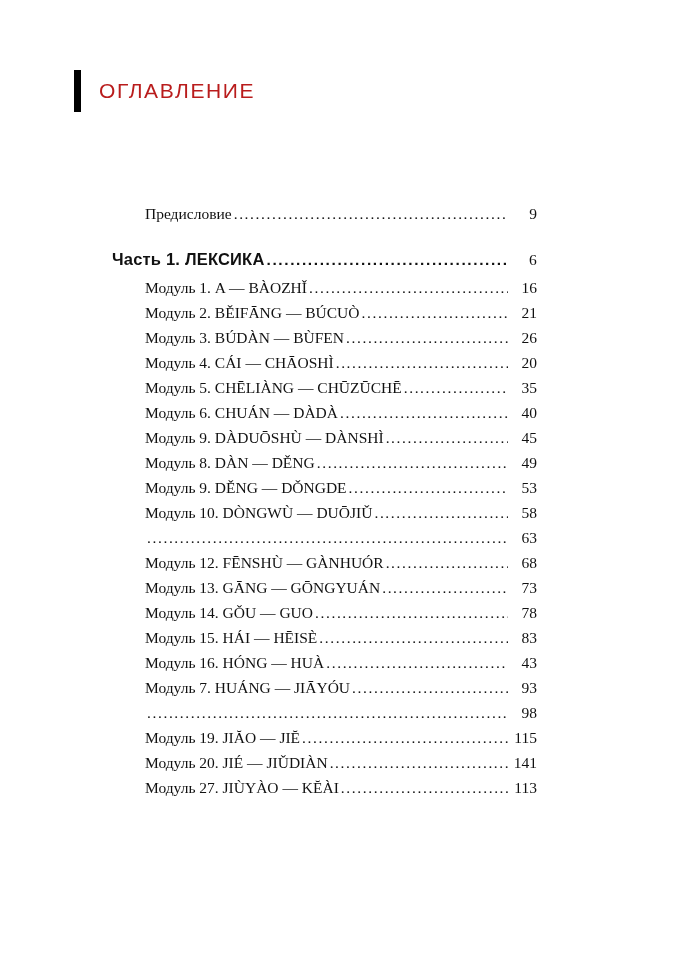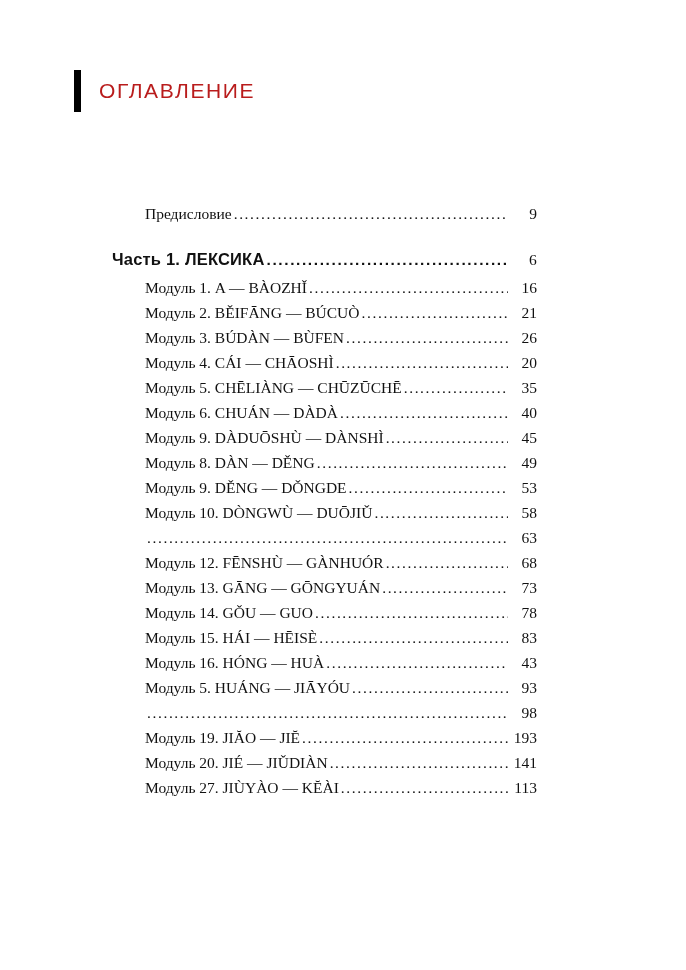--- a/index.html
+++ b/index.html
@@ -195,32 +195,32 @@
       <span class="label">Модуль 15. HÁI — HĒISÈ</span>
       <span class="dots">........................................................................................................</span>
       <span class="page-num">83</span>
     </div>
     <div class="toc-row module">
       <span class="label">Модуль 16. HÓNG — HUÀ</span>
       <span class="dots">........................................................................................................</span>
       <span class="page-num">43</span>
     </div>
     <div class="toc-row module">
-      <span class="label">Модуль 5. HUÁNG — JIĀYÓU</span>
+      <span class="label">Модуль 7. HUÁNG — JIĀYÓU</span>
       <span class="dots">........................................................................................................</span>
       <span class="page-num">93</span>
     </div>
     <div class="toc-row module">
       <span class="dots">........................................................................................................</span>
       <span class="page-num">98</span>
     </div>
     <div class="toc-row module">
       <span class="label">Модуль 19. JIĂO — JIĔ</span>
       <span class="dots">........................................................................................................</span>
-      <span class="page-num">193</span>
+      <span class="page-num">115</span>
     </div>
     <div class="toc-row module">
       <span class="label">Модуль 20. JIÉ — JIǓDIÀN</span>
       <span class="dots">........................................................................................................</span>
       <span class="page-num">141</span>
     </div>
     <div class="toc-row module">
       <span class="label">Модуль 27. JIÙYÀO — KĔÀI</span>
       <span class="dots">........................................................................................................</span>
       <span class="page-num">113</span>

